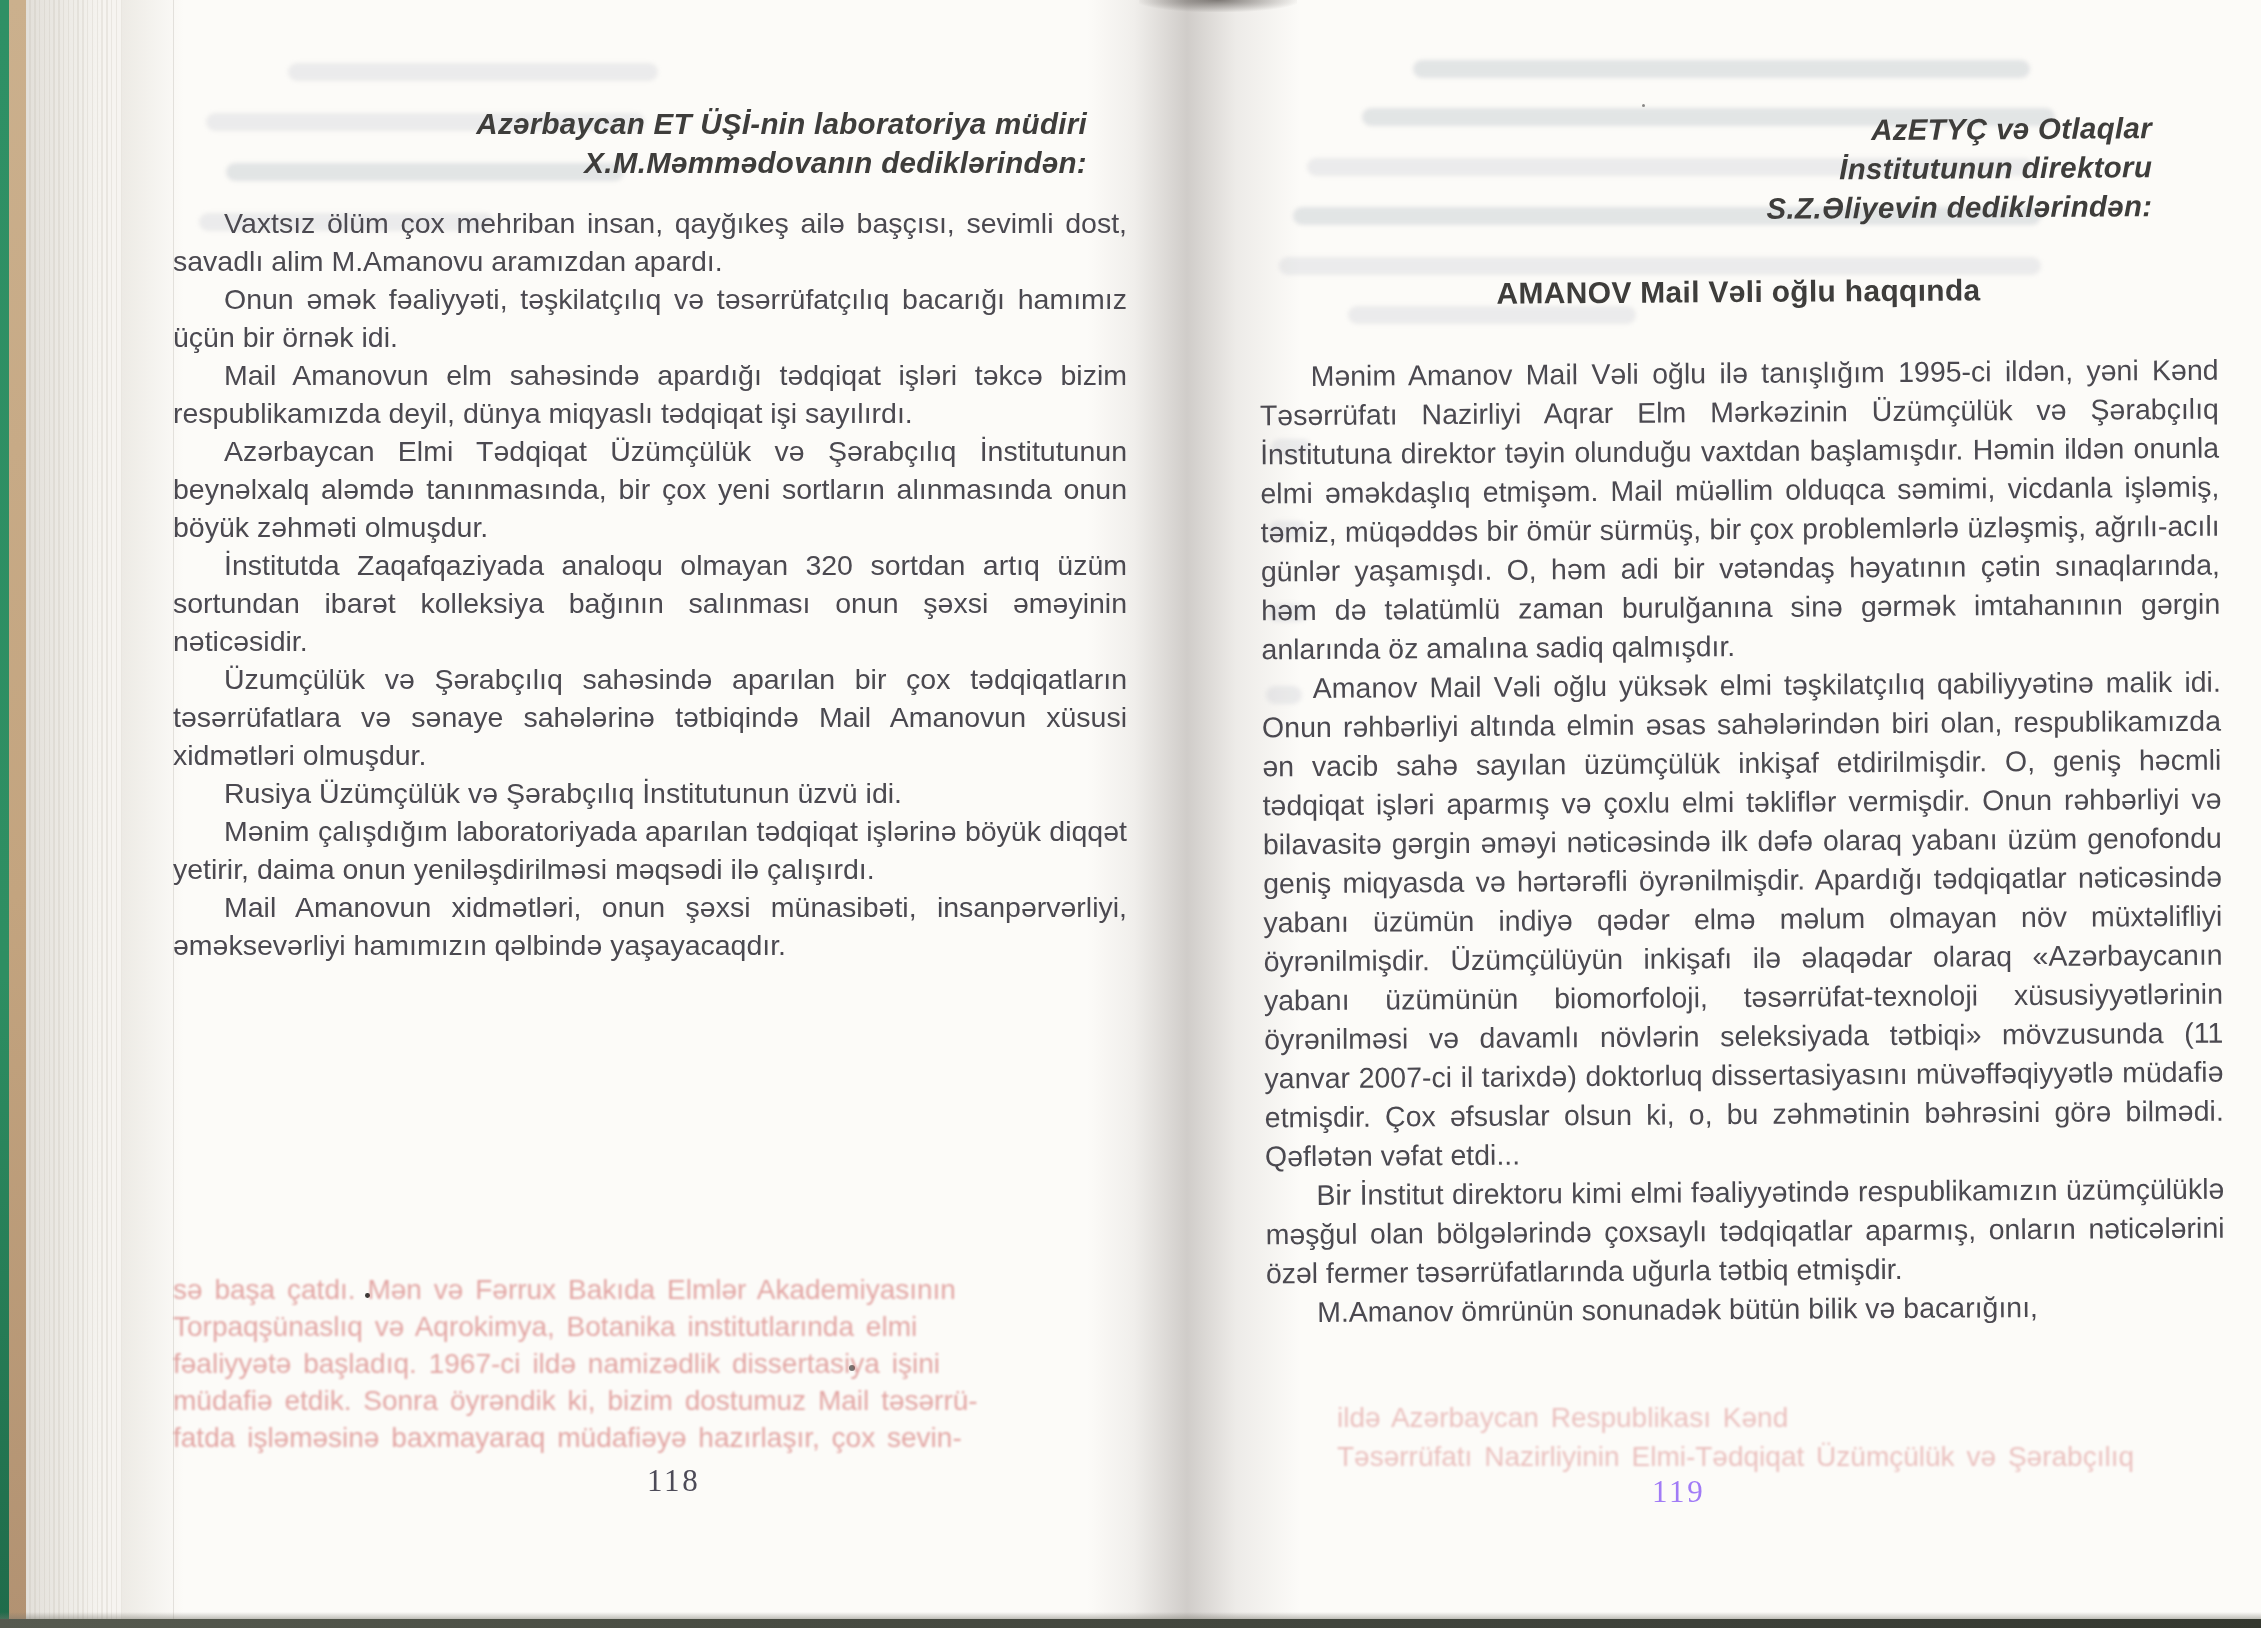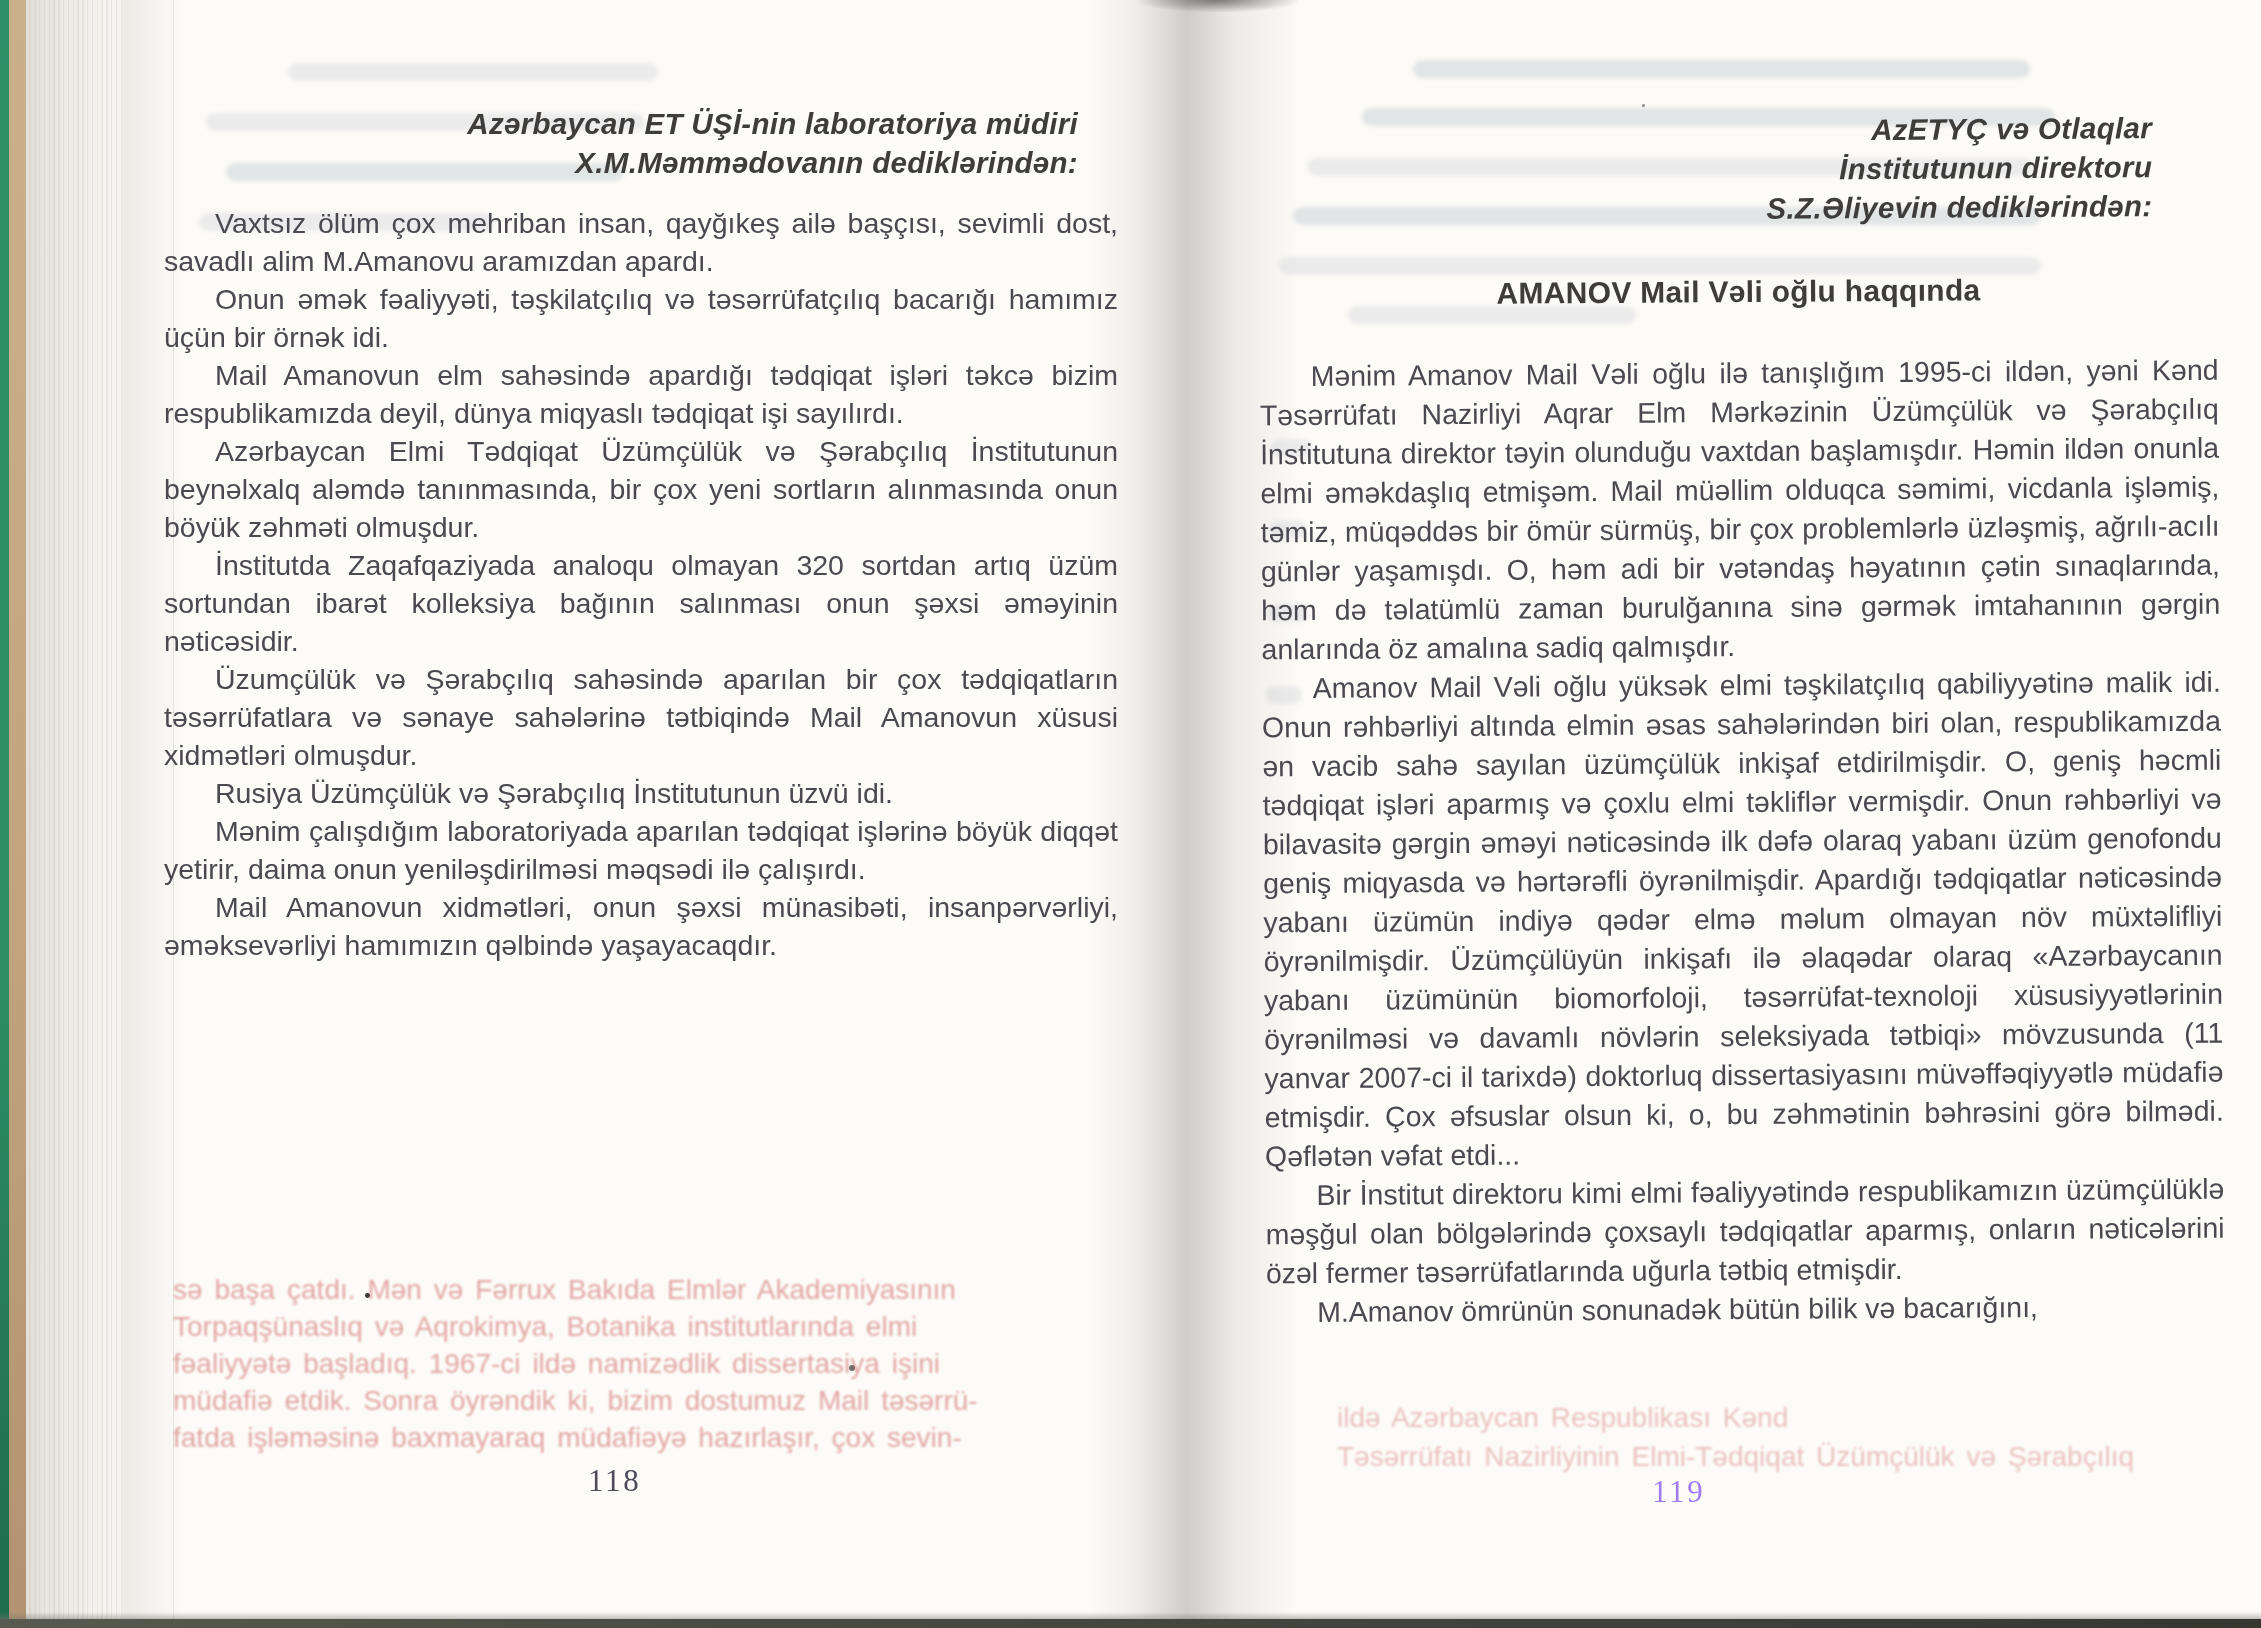--- a/index.html
+++ b/index.html
@@ -36,39 +36,39 @@
 
   .bottom-strip { position:absolute; left:0; bottom:0; width:100%; height:10.3px;
     background:linear-gradient(90deg,#565a4f 0%, #474b41 35%, #3d4139 75%, #34382f 100%); }
   .bottom-strip-shadow { position:absolute; left:0; bottom:10.3px; width:100%; height:6.9px;
     background:linear-gradient(180deg, rgba(120,118,108,0), rgba(120,118,108,.45)); }
 
   .speck { position:absolute; border-radius:50%; background:#3c3a38; }
 
   
   .page { position:absolute; color:#4b4950; }
-  .page-left  { left:164px; top:104px; width:954px; }
+  .page-left  { left:173px; top:104px; width:954px; }
   .page-right { left:1262px; top:111px; width:959px; transform:rotate(-0.4deg); }
 
   .page-header { font-weight:bold; font-style:italic; font-size:29.5px; line-height:39px;
     color:#3e3d3b; text-align:right; letter-spacing:0.3px; }
   .page-left  .page-header { padding-right:40px; }
   .page-right .page-header { padding-right:65px; }
 
   .section-heading { margin-top:47px; text-align:center; font-weight:bold;
     font-size:30px; color:#3e3d3b; letter-spacing:0.3px; }
 
   .body-text { text-align:justify; font-size:28.5px; color:#4b4950; }
   .page-left  .body-text { margin-top:22px; line-height:38px; }
   .page-right .body-text { margin-top:45px; line-height:39px; }
   .body-text p { margin:0; text-indent:51px; }
 
   .pagenum { position:absolute; font-family:"Liberation Serif", serif;
     font-size:31px; color:#4d4b58; letter-spacing:2.7px; }
-  .pagenum-left  { left:588px;  top:1463px; }
+  .pagenum-left  { left:647px;  top:1463px; }
   .pagenum-right { left:1652px; top:1474px; color:#8b5cf6; opacity:.8; }
 
   
   .ghost-block { position:absolute; color:#b91c1c; opacity:.38; filter:blur(0.9px);
     font-size:28px; line-height:37px; text-align:justify; word-spacing:4.1px; }
   .ghost-bl { left:173px; top:1271px; width:954px; }
   .ghost-br { left:1324px; top:1398px; width:892px; opacity:.26; line-height:39px;margin-left:13px; }
 
   .ghost-bar { position:absolute; height:18px; border-radius:9px;
     background:rgba(148,158,174,.16); filter:blur(2.1px); }

